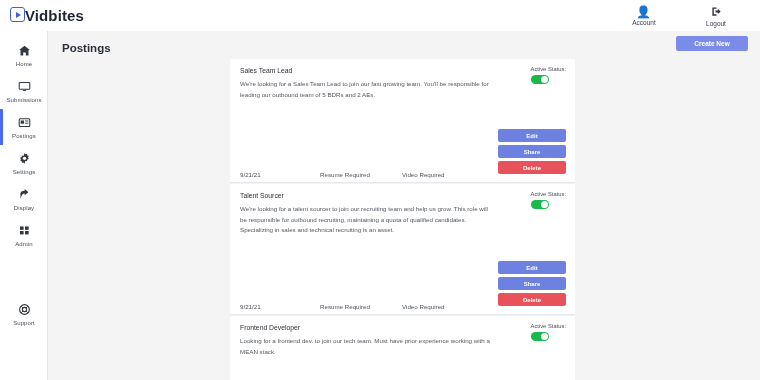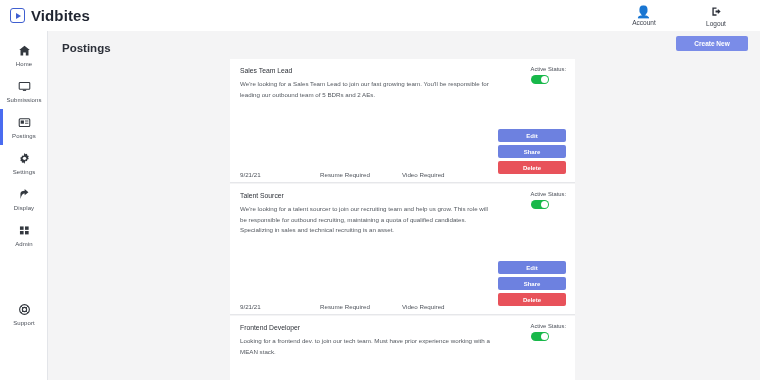--- a/index.html
+++ b/index.html
@@ -11,21 +11,21 @@
   }
 
   .app { position: relative; width: 760px; height: 380px; }
 
   
   .topbar {
     position: absolute; left: 0; top: 0; width: 760px; height: 31px;
     background: #ffffff;
     display: flex; align-items: center;
   }
-  .brand { display: flex; align-items: center; gap: 6px; padding-left: 10px; }
+  .brand { display: flex; gap: 0; padding-left: 10px; }
   .brand-mark {
     width: 15px; height: 15px; border: 1.5px solid #3f5fd0; border-radius: 3px;
     display: flex; align-items: center; justify-content: center;
     background: #fff;
   }
   .brand-mark .tri {
     width: 0; height: 0;
     border-left: 5px solid #3f5fd0;
     border-top: 3.5px solid transparent;
     border-bottom: 3.5px solid transparent;

